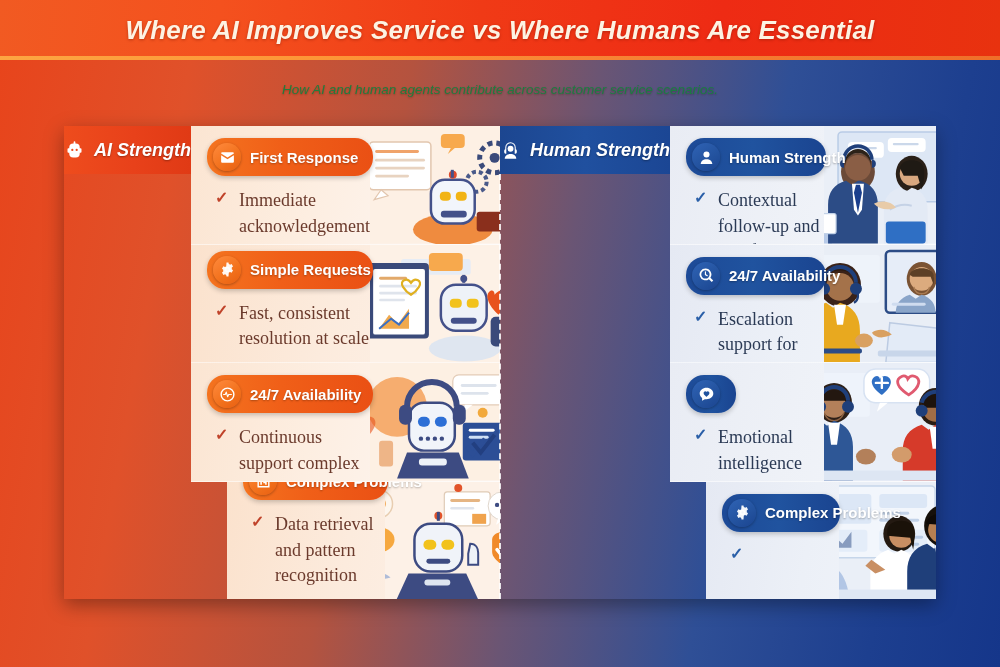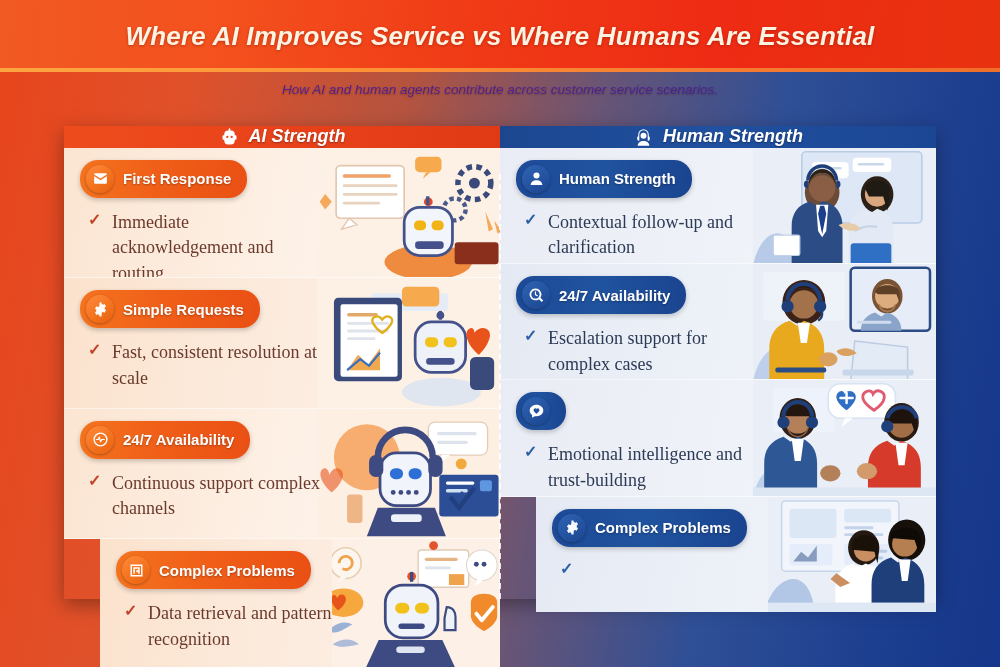--- a/index.html
+++ b/index.html
@@ -4,62 +4,62 @@
 <style>
   * { margin:0; padding:0; box-sizing:border-box; }
   html,body { width:1000px; height:667px; overflow:hidden; }
   body {
     font-family:"Liberation Sans", sans-serif;
     background:linear-gradient(100deg,#e8441b 0%,#e0512a 18%,#b4533f 38%,#6a5574 55%,#2f4f96 72%,#1d3f8f 88%,#15368a 100%);
     position:relative;
   }
   
   .title-band{
-    position:absolute; left:0; top:0; width:1000px; height:72px;
+    position:absolute; left:0; top:0; width:1000px; height:60px;
     background:linear-gradient(95deg,#f15a22 0%,#f4511e 22%,#f03a16 48%,#ee2b14 72%,#e8320f 100%);
     display:flex; align-items:center; justify-content:center;
   }
   .title-band:after{
     content:""; position:absolute; left:0; bottom:0; width:100%; height:4px;
     background:linear-gradient(90deg,#ffb347 0%,#ffa23a 35%,#f8923a 60%,#f07a2e 100%);
     opacity:.85;
   }
   .title-text{
     font-size:26px; font-weight:bold; font-style:italic; color:#fdf3e3;
     letter-spacing:.2px; text-shadow:0 1px 3px rgba(120,20,0,.45);
     white-space:nowrap;
   }
   .subtitle{
     position:absolute; left:0; top:82px; width:1000px; text-align:center;
-    font-size:13.5px; color:#4c1d95; font-style:italic; opacity:.92;
+    font-size:13.5px; color:#15803d; font-style:italic; opacity:.92;
     text-shadow:0 1px 2px rgba(60,20,0,.4);
   }
   
   .board{
     position:absolute; left:64px; top:126px; width:872px; height:473px;
     box-shadow:0 6px 18px rgba(0,0,0,.35);
     display:flex;
   }
-  .col{ width:50%; display:flex; flex-direction:column; position:relative;border-radius:27px; }
+  .col{ width:50%; display:flex; position:relative;border-radius:27px; }
   .col-head{
     height:48px; display:flex; align-items:center; justify-content:center; gap:9px;
     color:#fff; font-size:18px; font-weight:bold; font-style:italic;
     text-shadow:0 1px 2px rgba(0,0,0,.35);
   }
   .col-ai .col-head{ background:linear-gradient(90deg,#ee4c1d 0%,#e8411a 55%,#e03a15 100%); }
   .col-hu .col-head{ background:linear-gradient(90deg,#1c4690 0%,#20509f 50%,#1b4694 100%); }
   .rows{ flex:1; display:flex; flex-direction:column; }
   .row{
     flex:1; position:relative; display:flex; align-items:stretch;
     border-bottom:1px solid rgba(255,255,255,.55);
     overflow:hidden;
   }
   .row:last-child{ border-bottom:none;margin-left:36px; }
   .col-ai .row{ background:linear-gradient(100deg,#fbe5d2 0%,#fdeee1 40%,#fdf4ee 75%,#fdf7f3 100%); }
-  .col-ai .row.alt{ background:linear-gradient(100deg,#fbe2cd 0%,#fcebdd 45%,#fdf2ea 100%); }
+  .col-ai .row.alt{ background:linear-gradient(100deg,#fbe2cd 0%,#fcebdd 45%,#fdf2ea 100%);align-items:flex-end; }
   .col-hu .row{ background:linear-gradient(100deg,#e9ecf4 0%,#eef1f7 45%,#f3f6fb 100%); }
   .col-hu .row.alt{ background:linear-gradient(100deg,#e5e9f3 0%,#ecf0f7 45%,#f2f5fb 100%); }
   .row-text{ width:61%; padding:12px 6px 10px 16px; position:relative; z-index:2; }
   .pill{
     display:inline-flex; align-items:center; gap:9px;
     padding:5px 16px 5px 6px; border-radius:18px;
     font-size:15px; font-weight:bold; color:#fff;
     box-shadow:0 2px 5px rgba(0,0,0,.22);
     max-width:100%;
   }

